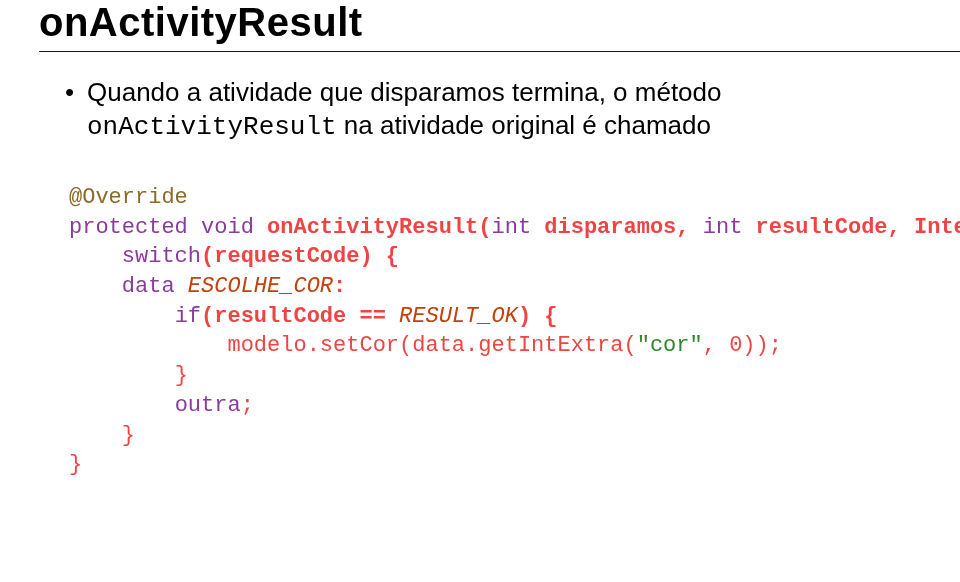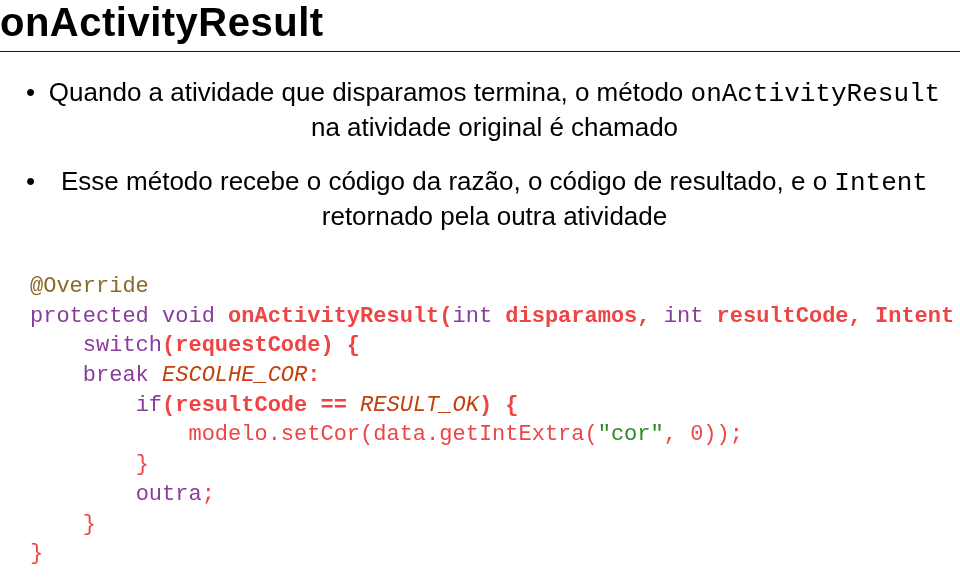--- a/index.html
+++ b/index.html
@@ -7,20 +7,21 @@
     padding: 0;
     width: 960px;
     height: 582px;
     background: #ffffff;
     font-family: Arial, Helvetica, sans-serif;
     color: #000;
   }
   .slide {
     padding: 0 11px 0 18px;
     box-sizing: border-box;
+    margin-left: 39px;
   }
   .title {
     font-size: 40px;
     font-family: Arial, Helvetica, sans-serif;
     margin: 0 0 6px -18px;
     padding-left: 0;
     letter-spacing: 0.5px;
   }
   .hr {
     border: none;
@@ -33,21 +34,20 @@
     padding: 0 8px 0 4px;
     margin: 24px 0 0 0;
   }
   ul.bullets > li {
     position: relative;
     padding-left: 26px;
     font-size: 26px;
     line-height: 1.25;
     margin-bottom: 22px;
     font-family: Arial, Helvetica, sans-serif;
-    text-align: center;
   }
   ul.bullets > li::before {
     content: "•";
     position: absolute;
     left: 4px;
     top: 0;
     font-size: 26px;
   }
   .mono {
     font-family: "Courier New", Courier, monospace;
@@ -72,28 +72,25 @@
 <body>
 
 <div class="slide">
   <h1 class="title">onActivityResult</h1>
   <hr class="hr">
 
   <ul class="bullets">
     <li>
       <span>Quando a atividade que disparamos termina, o método </span><span class="mono">onActivityResult</span><span> na atividade original é chamado</span>
     </li>
-    <li>
-      <span>Esse método recebe o código da razão, o código de resultado, e o </span><span class="mono">Intent</span><span> retornado pela outra atividade</span>
-    </li>
   </ul>
 
   <div class="code-block"><span class="c-brown">@Override</span>
 <span class="c-purple">protected</span> <span class="c-purple">void</span> <span class="c-black b">onActivityResult(</span><span class="c-purple">int</span><span class="c-black b"> disparamos, </span><span class="c-purple">int</span><span class="c-black b"> resultCode, Intent data) {</span>
     <span class="c-purple">switch</span><span class="c-black b">(requestCode) {</span>
-    <span class="c-purple">break</span><span class="c-teal"> ESCOLHE_COR</span><span class="c-black b">:</span>
+    <span class="c-purple">data</span><span class="c-teal"> ESCOLHE_COR</span><span class="c-black b">:</span>
         <span class="c-purple">if</span><span class="c-black b">(resultCode == </span><span class="c-teal">RESULT_OK</span><span class="c-black b">) {</span>
             <span class="c-black">modelo.setCor(data.getIntExtra(</span><span class="c-green">"cor"</span><span class="c-black">, 0));</span>
         <span class="c-black">}</span>
         <span class="c-purple">outra</span><span class="c-black">;</span>
     <span class="c-black">}</span>
 <span class="c-black">}</span></div>
 </div>
 
 </body></html>

